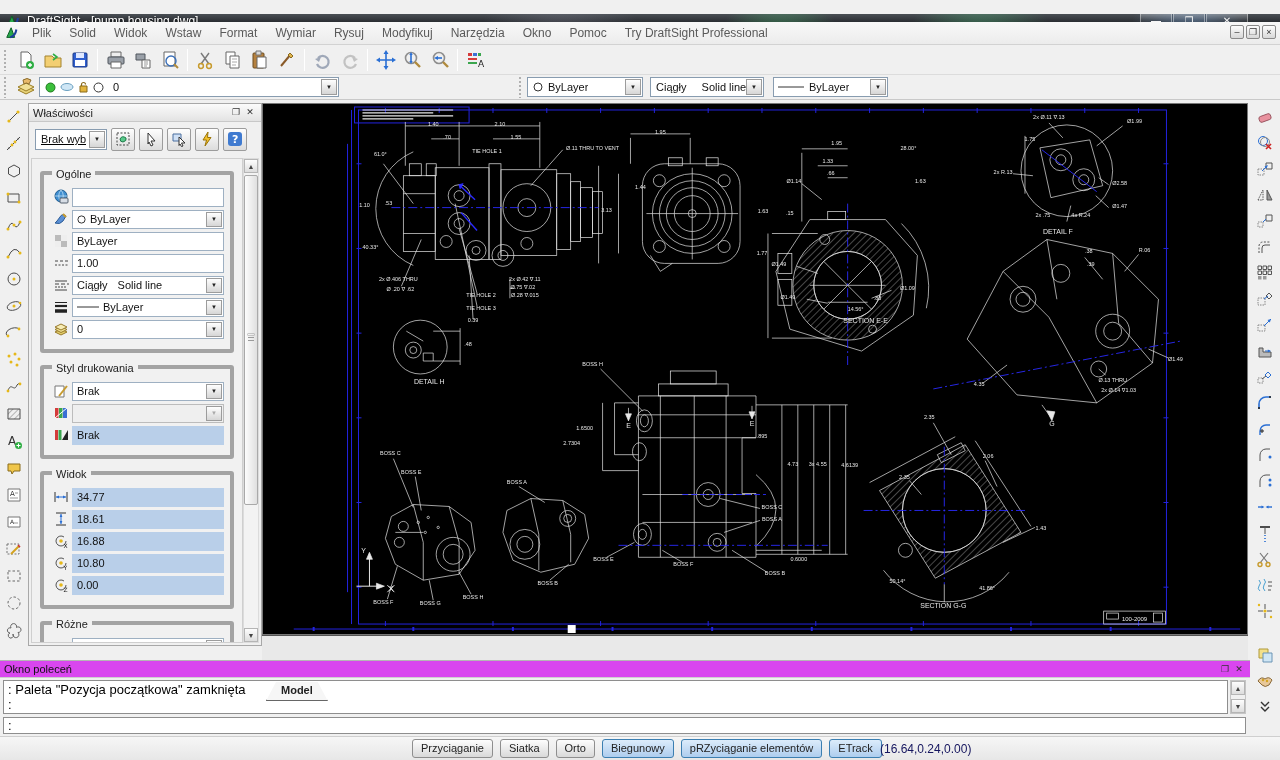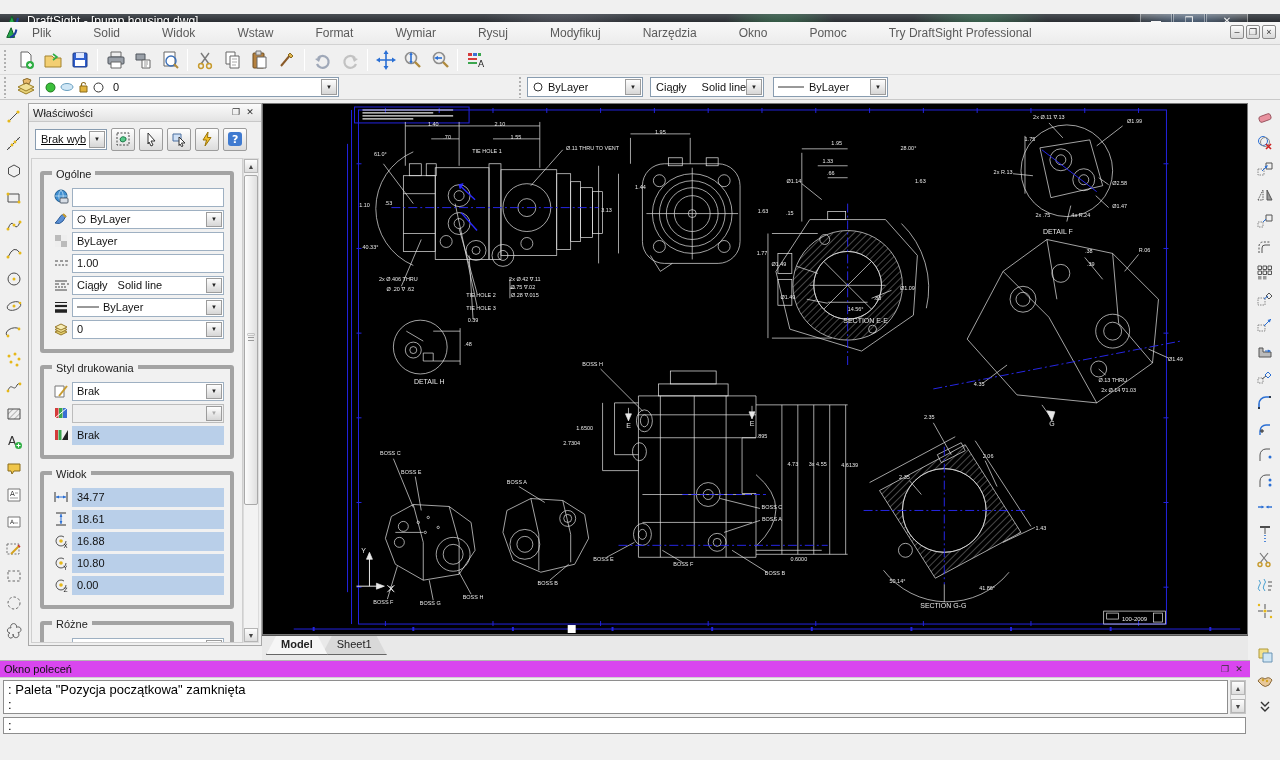--- a/index.html
+++ b/index.html
@@ -76,21 +76,21 @@
   .pfield.dis{background:#efefef;border-color:#bcbcbc;}
   .pfield .dd{position:absolute;right:1px;top:1px;bottom:1px;width:16px;background:linear-gradient(#fefefe,#d6d6d6);
     border:1px solid #9c9c9c;font-size:6px;color:#222;display:flex;align-items:center;justify-content:center;}
   .pfield .dd.gr{color:#aaa;}
   
   #canvas{position:absolute;left:262px;top:3px;width:986px;height:532px;background:#000;border:1px solid #777;}
   
   #tabbar{position:absolute;left:262px;top:535px;width:986px;height:25px;background:#e9e9e9;
     border-top:1px solid #555;display:flex;align-items:flex-start;padding-left:4px;}
   .tab{height:19px;padding:2px 14px;font-size:11px;color:#222;background:#d9d9d9;border:1px solid #666;border-top:none;
-    clip-path:polygon(10px 0,calc(100% - 10px) 0,100% 100%,0 100%);margin-right:-6px;}
+    clip-path:polygon(10px 0,calc(100% - 10px) 0,100% 100%,0 100%);margin-right:-6px;margin-top:46px;}
   .tab.active{background:#f6f6f6;font-weight:bold;z-index:2;}
   
   #cmdwin{position:absolute;left:0;top:660px;width:1250px;height:76px;background:#f0f0f0;border-top:1px solid #b5b5b5;}
   #cmd-title{height:17px;border-bottom:1px solid #cfcfcf;display:flex;align-items:center;font-size:11px;color:#111;padding:0 4px;background:#d946ef;}
   #cmd-title .sp{flex:1;}
   #cmd-hist{position:absolute;left:3px;right:22px;top:19px;height:34px;background:#fff;
     border:1px solid #8e8e8e;font-size:13px;color:#000;padding:1px 4px;line-height:15px;}
   #cmd-scroll{position:absolute;right:4px;top:19px;width:16px;height:34px;background:#f0f0f0;border:1px solid #c5c5c5;}
   #cmd-input{position:absolute;left:3px;right:4px;top:56px;height:17px;background:#fff;border:1px solid #8e8e8e;
     font-size:13px;color:#000;padding:0 4px;line-height:15px;}
@@ -134,21 +134,21 @@
       <div class="wbtn">❐</div>
       <div class="wbtn close">✕</div>
     </div>
   </div>
 
   <div id="menubar">
     <svg class="ic" width="14" height="14" viewBox="0 0 16 16" style="margin:0 4px 0 5px">
       <polygon points="2,13 7,2 11,13" fill="#27a84b" stroke="#0d5f28" stroke-width="1"></polygon>
       <path d="M6,13 q6,-2 7,-9" fill="none" stroke="#1d3f9e" stroke-width="2"></path>
     </svg>
-    <div style="display:flex;gap:24px;">
+    <div style="display:flex;">
         <span class="menu-item">Plik</span>
         <span class="menu-item">Solid</span>
         <span class="menu-item">Widok</span>
         <span class="menu-item">Wstaw</span>
         <span class="menu-item">Format</span>
         <span class="menu-item">Wymiar</span>
         <span class="menu-item">Rysuj</span>
         <span class="menu-item">Modyfikuj</span>
         <span class="menu-item">Narzędzia</span>
         <span class="menu-item">Okno</span>
@@ -1214,14 +1214,25 @@
         <div>: Paleta "Pozycja początkowa" zamknięta</div>
         <div>:</div>
       </div>
     <div id="cmd-scroll">
       <div class="sarrow" style="top:0;width:14px">▲</div>
       <div class="sarrow" style="bottom:0;width:14px">▼</div>
     </div>
     <div id="cmd-input"><span>:</span></div>
   </div>
 
+  <div id="statusbar">
+    <div id="status-buttons">
+        <div class="sbtn">Przyciąganie</div>
+        <div class="sbtn">Siatka</div>
+        <div class="sbtn">Orto</div>
+        <div class="sbtn on">Biegunowy</div>
+        <div class="sbtn on">pRZyciąganie elementów</div>
+        <div class="sbtn on">ETrack</div>
+      </div>
+    <div id="coords">(16.64,0.24,0.00)</div>
+  </div>
 
 </div>
 
 </body></html>

